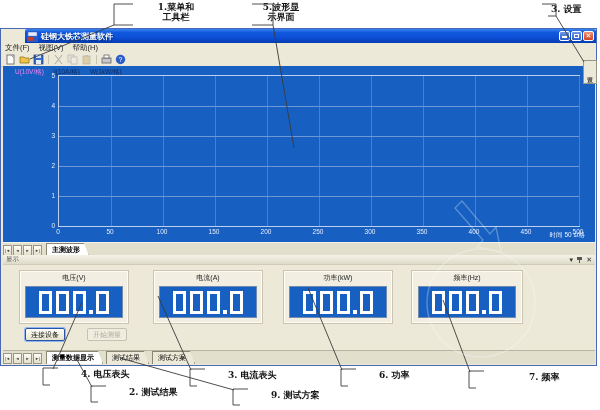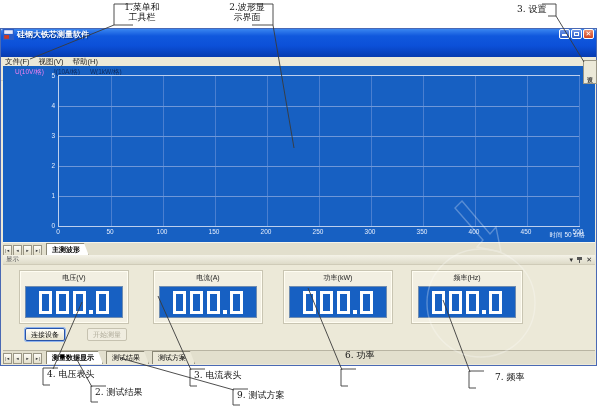--- a/index.html
+++ b/index.html
@@ -2,23 +2,23 @@
 <html><head>
 <meta charset="utf-8">
 <style>
   html,body{margin:0;padding:0;background:#fff;}
   #canvas{position:relative;width:600px;height:410px;background:#ffffff;overflow:hidden;
           font-family:"Liberation Sans",sans-serif;}
 
   
   .app-window{position:absolute;left:0;top:28px;width:597px;height:338px;background:#ece9d8;
               border:1px solid #4a69b4;box-sizing:border-box;}
-  .titlebar{height:28px;display:flex;align-items:flex-start;padding:0 2px;
+  .titlebar{height:14px;display:flex;align-items:center;padding:0 2px;
             background:linear-gradient(180deg,#3a86f0 0%,#1058dd 25%,#0c50d8 60%,#063bb0 100%);
-            border-radius:2px 2px 0 0;}
+            border-radius:2px 2px 0 0;margin-left:24px;}
   .title-text{color:#fff;font-size:8px;font-weight:bold;margin-left:3px;white-space:nowrap;
               text-shadow:1px 1px 1px #04307e;}
   .win-btns{margin-left:auto;display:flex;gap:1px;}
   .wbtn{width:11px;height:10px;border:1px solid #fff;border-radius:2px;box-sizing:border-box;
         background:linear-gradient(180deg,#6f96e8,#2c5cc8);position:relative;}
   .wbtn.close{background:linear-gradient(180deg,#ef9070,#cf4320);}
   .wbtn .bar{position:absolute;left:2px;bottom:2px;width:5px;height:2px;background:#fff;}
   .wbtn .box{position:absolute;left:2px;top:2px;width:5px;height:4px;border:1px solid #fff;box-sizing:border-box;}
   .wbtn .x{position:absolute;left:0;top:-1px;width:100%;text-align:center;color:#fff;font-size:7px;line-height:10px;}
 
@@ -76,21 +76,21 @@
   .bottom-tabrow{position:absolute;left:2px;top:321px;width:592px;height:13px;background:#e2dfcd;
                  display:flex;align-items:flex-end;border-top:1px solid #b8b4a2;}
 
   
   .settings-tab{position:absolute;left:583px;top:60px;width:14px;height:24px;background:#ece9d8;
                 border:1px solid #9a9685;box-sizing:border-box;font-size:6px;color:#333;
                 writing-mode:vertical-lr;text-align:center;line-height:12px;letter-spacing:0;}
 
   
   .ann{position:absolute;font-family:"DejaVu Serif","Liberation Serif",serif;font-size:9px;
-       font-weight:normal;color:#151515;white-space:nowrap;line-height:10px;}
+       font-weight:bold;color:#151515;white-space:nowrap;line-height:10px;padding-left:34px;}
   .ann.center{text-align:center;}
   #overlay{position:absolute;left:0;top:0;width:600px;height:410px;pointer-events:none;z-index:30;}
   .watermark{opacity:.28;}
 </style>
 </head>
 <body>
 
 <div id="canvas">
 
   <div class="app-window">
@@ -279,27 +279,27 @@
     </div>
   </div>
 
   <div class="settings-tab">设置</div>
 
   <div class="ann center" style="left:116px;top:2px;width:52px">
     <div>1.菜单和</div>
       <div>工具栏</div>
   </div>
   <div class="ann center" style="left:223px;top:2px;width:48px">
-    <div>2.波形显</div>
+    <div>5.波形显</div>
       <div>示界面</div>
   </div>
   <div class="ann" style="left:517px;top:4px">3. 设置</div>
   <div class="ann" style="left:47px;top:369px">4. 电压表头</div>
   <div class="ann" style="left:194px;top:370px">3. 电流表头</div>
-  <div class="ann" style="left:345px;top:350px">6. 功率</div>
+  <div class="ann" style="left:345px;top:370px">6. 功率</div>
   <div class="ann" style="left:495px;top:372px">7. 频率</div>
   <div class="ann" style="left:95px;top:387px">2. 测试结果</div>
   <div class="ann" style="left:237px;top:390px">9. 测试方案</div>
 
   <svg id="overlay" xmlns="http://www.w3.org/2000/svg">
     <g stroke="#3a3a3a" stroke-width="0.9" fill="none">
       <path d="M133,4 L114,4 L114,25 L133,25"></path>
       <path d="M252,4 L273,4 L273,25 L252,25"></path>
       <path d="M542,4 L556,4 L556,16 L548,16"></path>
       <path d="M58,368 L43,368 L43,385 L50,385"></path>

